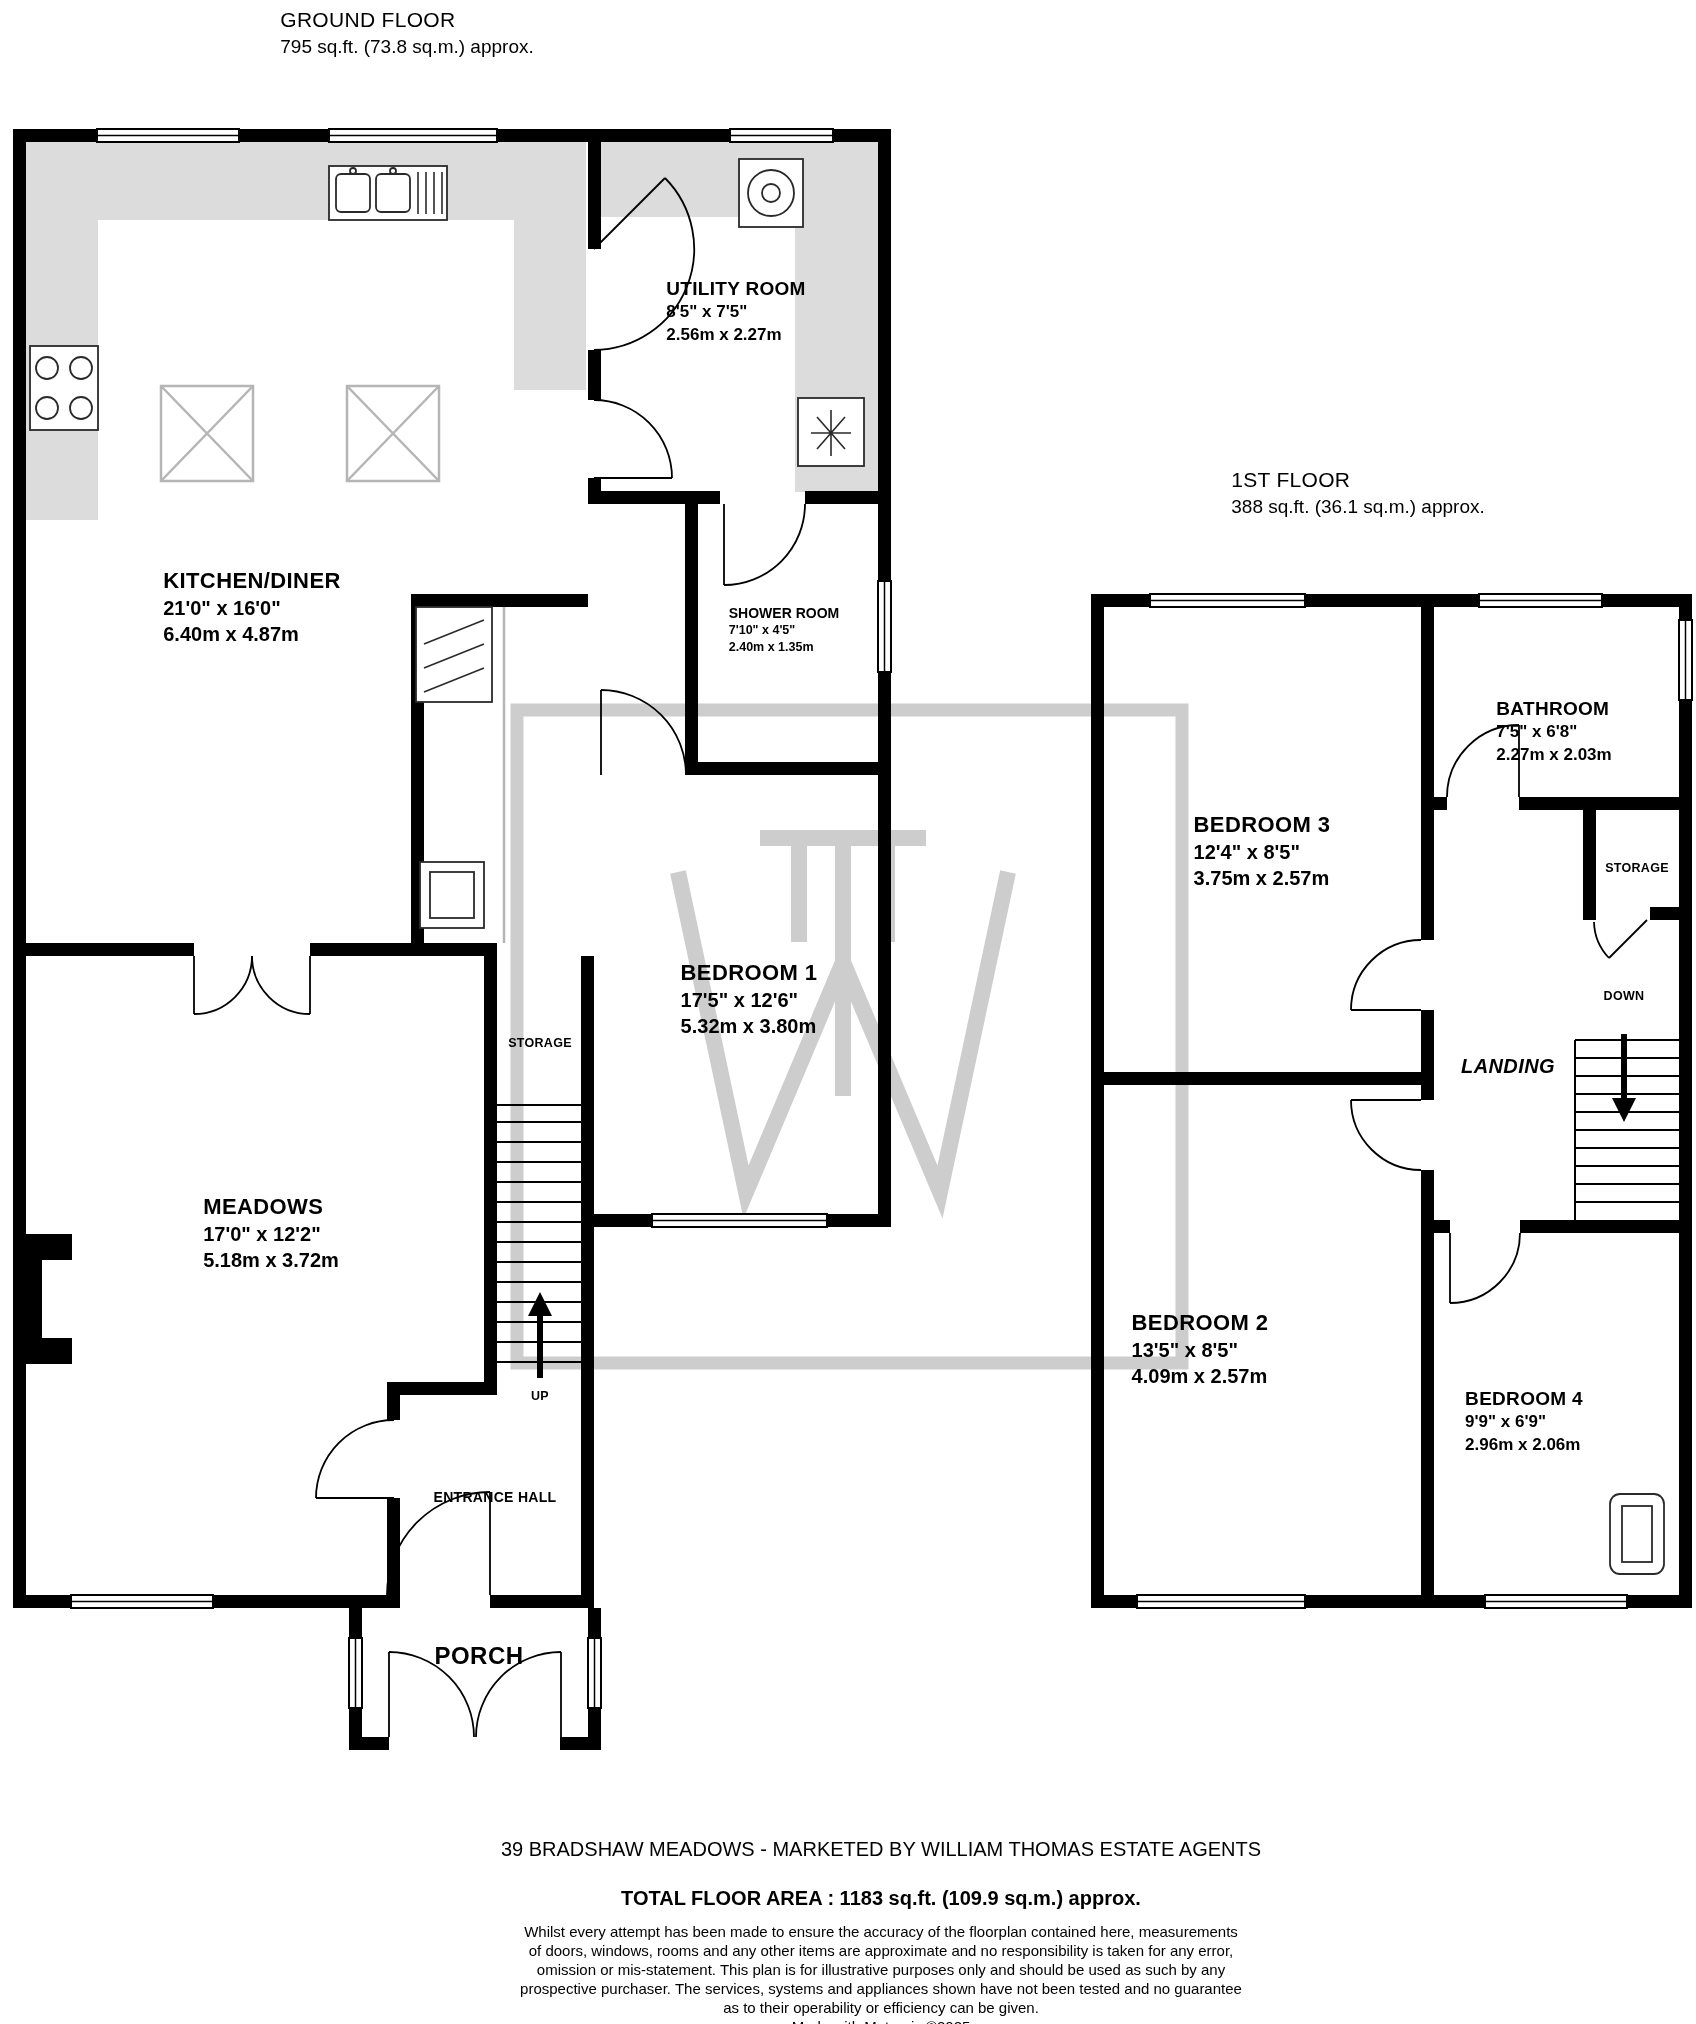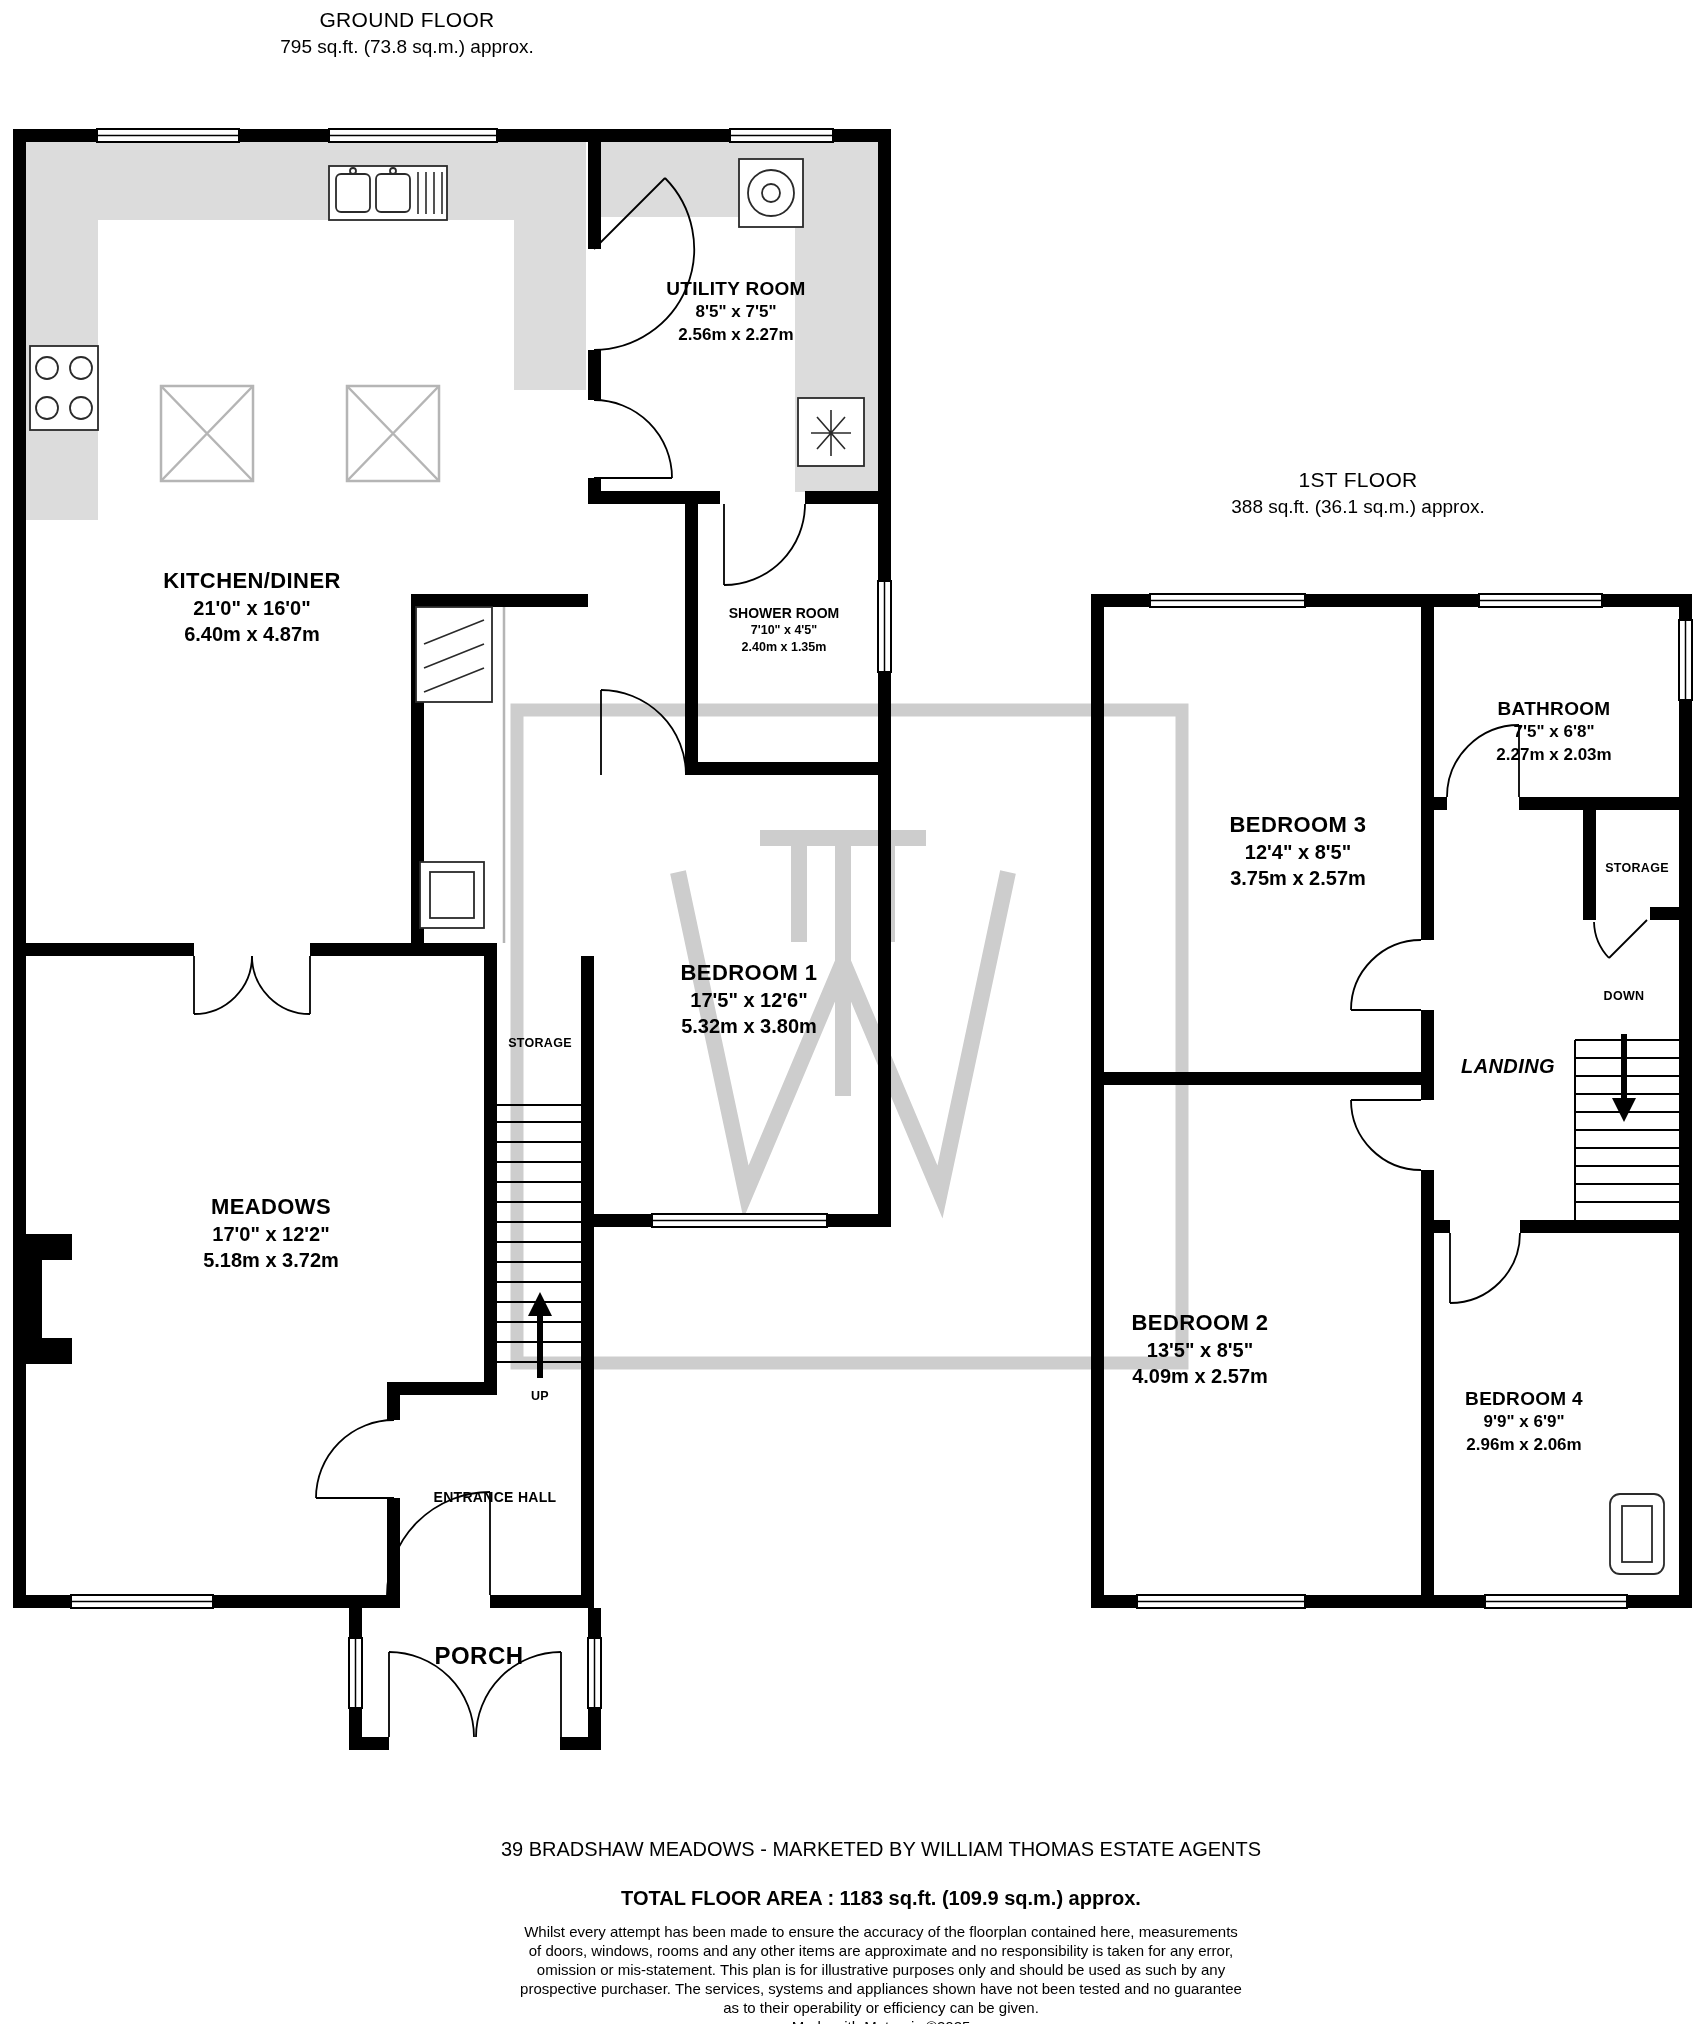--- a/index.html
+++ b/index.html
@@ -10,21 +10,21 @@
   .win{fill:#fff;stroke:#000;stroke-width:2;}
   .winline{stroke:#000;stroke-width:1.5;}
   .door{fill:none;stroke:#000;stroke-width:1.8;}
   .thin{stroke:#000;stroke-width:2;fill:none;}
   .gray{fill:#dcdcdc;}
   .fixture{fill:#fff;stroke:#2a2a2a;stroke-width:1.8;}
   .fixline{stroke:#2a2a2a;stroke-width:1.6;fill:none;}
   .grayline{stroke:#b5b5b5;stroke-width:2.5;fill:none;}
   .wm{fill:none;stroke:#cdcdcd;}
   .arrow{fill:#000;}
-  .lbl{position:absolute;transform:translateX(-50%);text-align:center;white-space:nowrap;
+  .lbl{position:absolute;transform:translateX(-50%);white-space:nowrap;
        font-weight:bold;line-height:1.32;}
   .lg .rname{font-size:22px;letter-spacing:.4px;}
   .lg .rdims{font-size:20px;}
   .md .rname{font-size:19px;letter-spacing:.3px;}
   .md .rdims{font-size:17px;}
   .sm .rname{font-size:14px;}
   .sm .rdims{font-size:12.5px;}
   .tiny{font-size:12.5px;letter-spacing:.3px;}
   .hdr{font-weight:400;}
   .hdr .h1{font-size:21px;letter-spacing:.3px;}
@@ -293,21 +293,21 @@
 <div class="lbl lg" style="left:271px;top:1192px">
   <div class="rname">MEADOWS</div>
   <div class="rdims">17'0" x 12'2"</div>
   <div class="rdims">5.18m x 3.72m</div>
 </div>
 <div class="lbl tiny" style="left:540px;top:1035px">STORAGE</div>
 <div class="lbl tiny" style="left:540px;top:1388px">UP</div>
 <div class="lbl hall-lbl" style="left:495px;top:1488px">ENTRANCE HALL</div>
 <div class="lbl porch-lbl" style="left:479px;top:1640px">PORCH</div>
 
-<div class="lbl lg" style="left:1298px;top:810px">
+<div class="lbl lg" style="left:1262px;top:810px">
   <div class="rname">BEDROOM 3</div>
   <div class="rdims">12'4" x 8'5"</div>
   <div class="rdims">3.75m x 2.57m</div>
 </div>
 <div class="lbl md" style="left:1554px;top:696px">
   <div class="rname">BATHROOM</div>
   <div class="rdims">7'5" x 6'8"</div>
   <div class="rdims">2.27m x 2.03m</div>
 </div>
 <div class="lbl tiny" style="left:1637px;top:860px">STORAGE</div>

